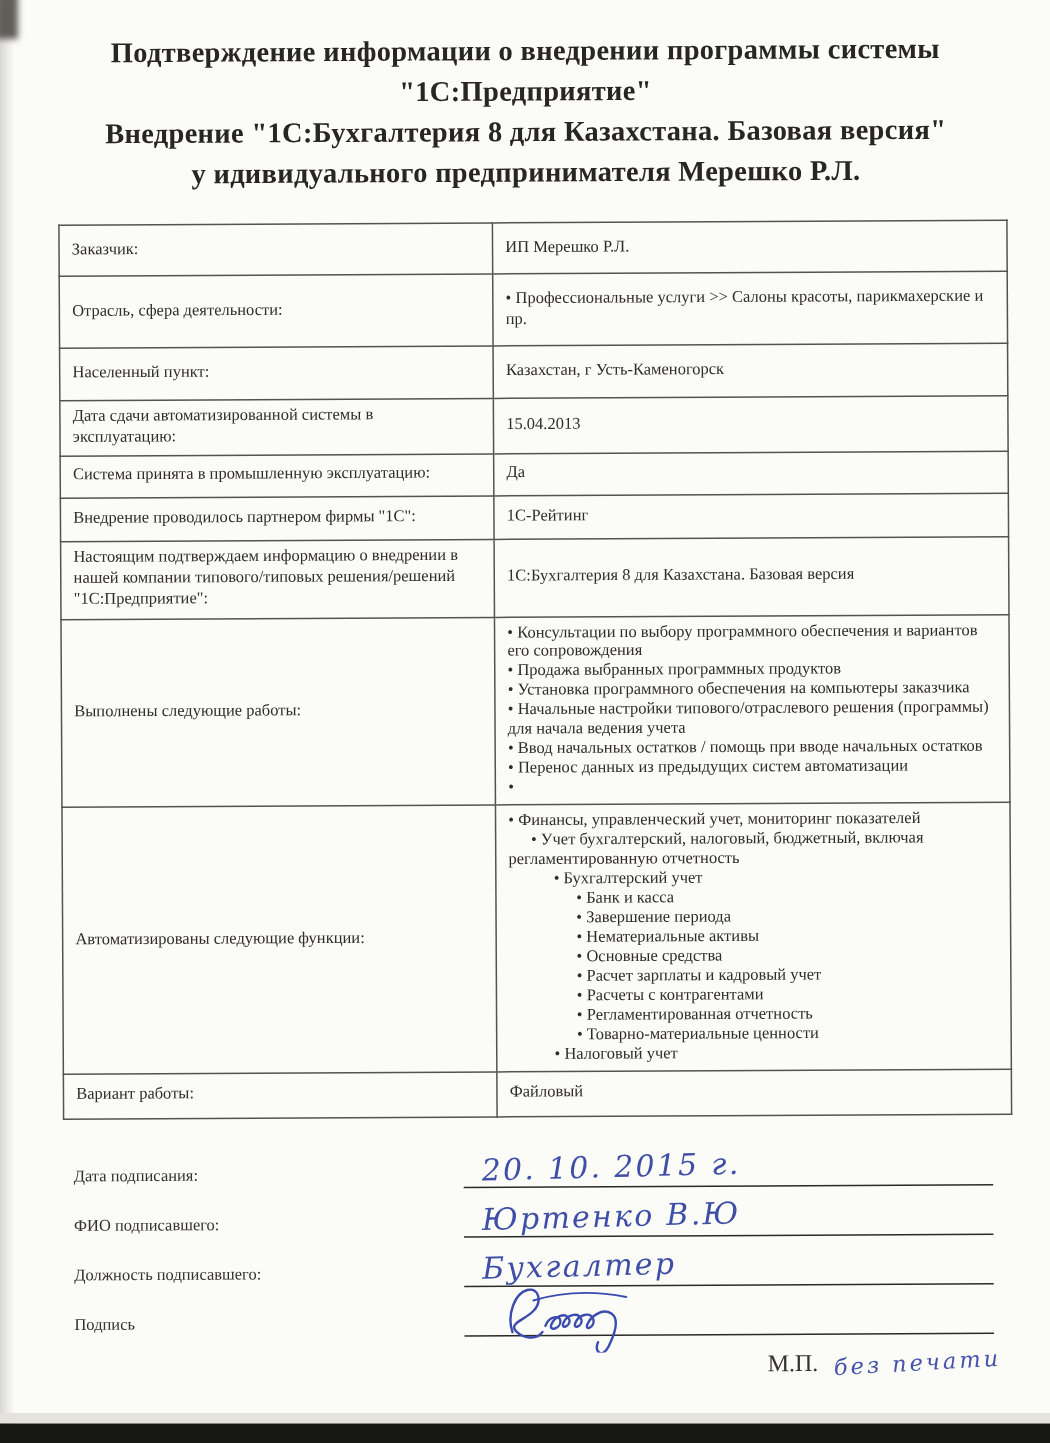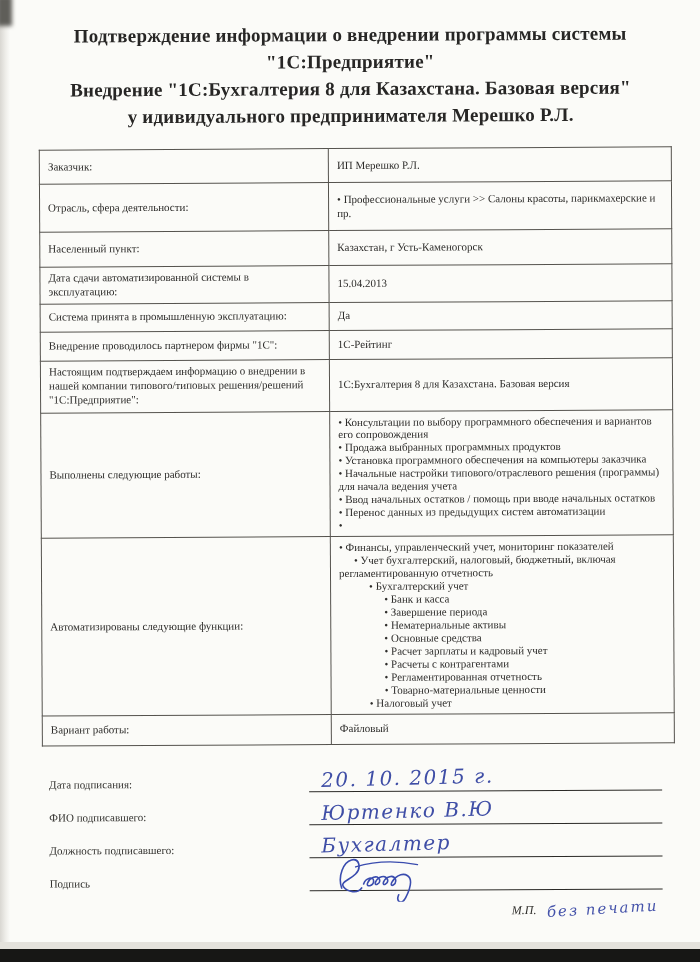--- a/index.html
+++ b/index.html
@@ -85,21 +85,21 @@
     font-size:20px;
     letter-spacing:1.5px;
     white-space:nowrap;
     transform:rotate(-1.2deg);
   }
   .sig-scribble{position:absolute;left:18px;bottom:-12px;}
   .mp-row{
     display:flex;align-items:baseline;gap:10px;
     margin:10px 0 0 462px;
   }
-  .mp-label{font-size:12px;color:#33322f;font-style:italic;}
+  .mp-label{font-size:16px;color:#33322f;}
   .mp-note{
     font-family:"DejaVu Serif",serif;font-style:italic;
     color:#4553aa;font-size:15px;letter-spacing:2px;
     transform:rotate(-3deg);white-space:nowrap;
   }
 </style>
 </head>
 <body>
 
 <div class="scan-left"></div>

